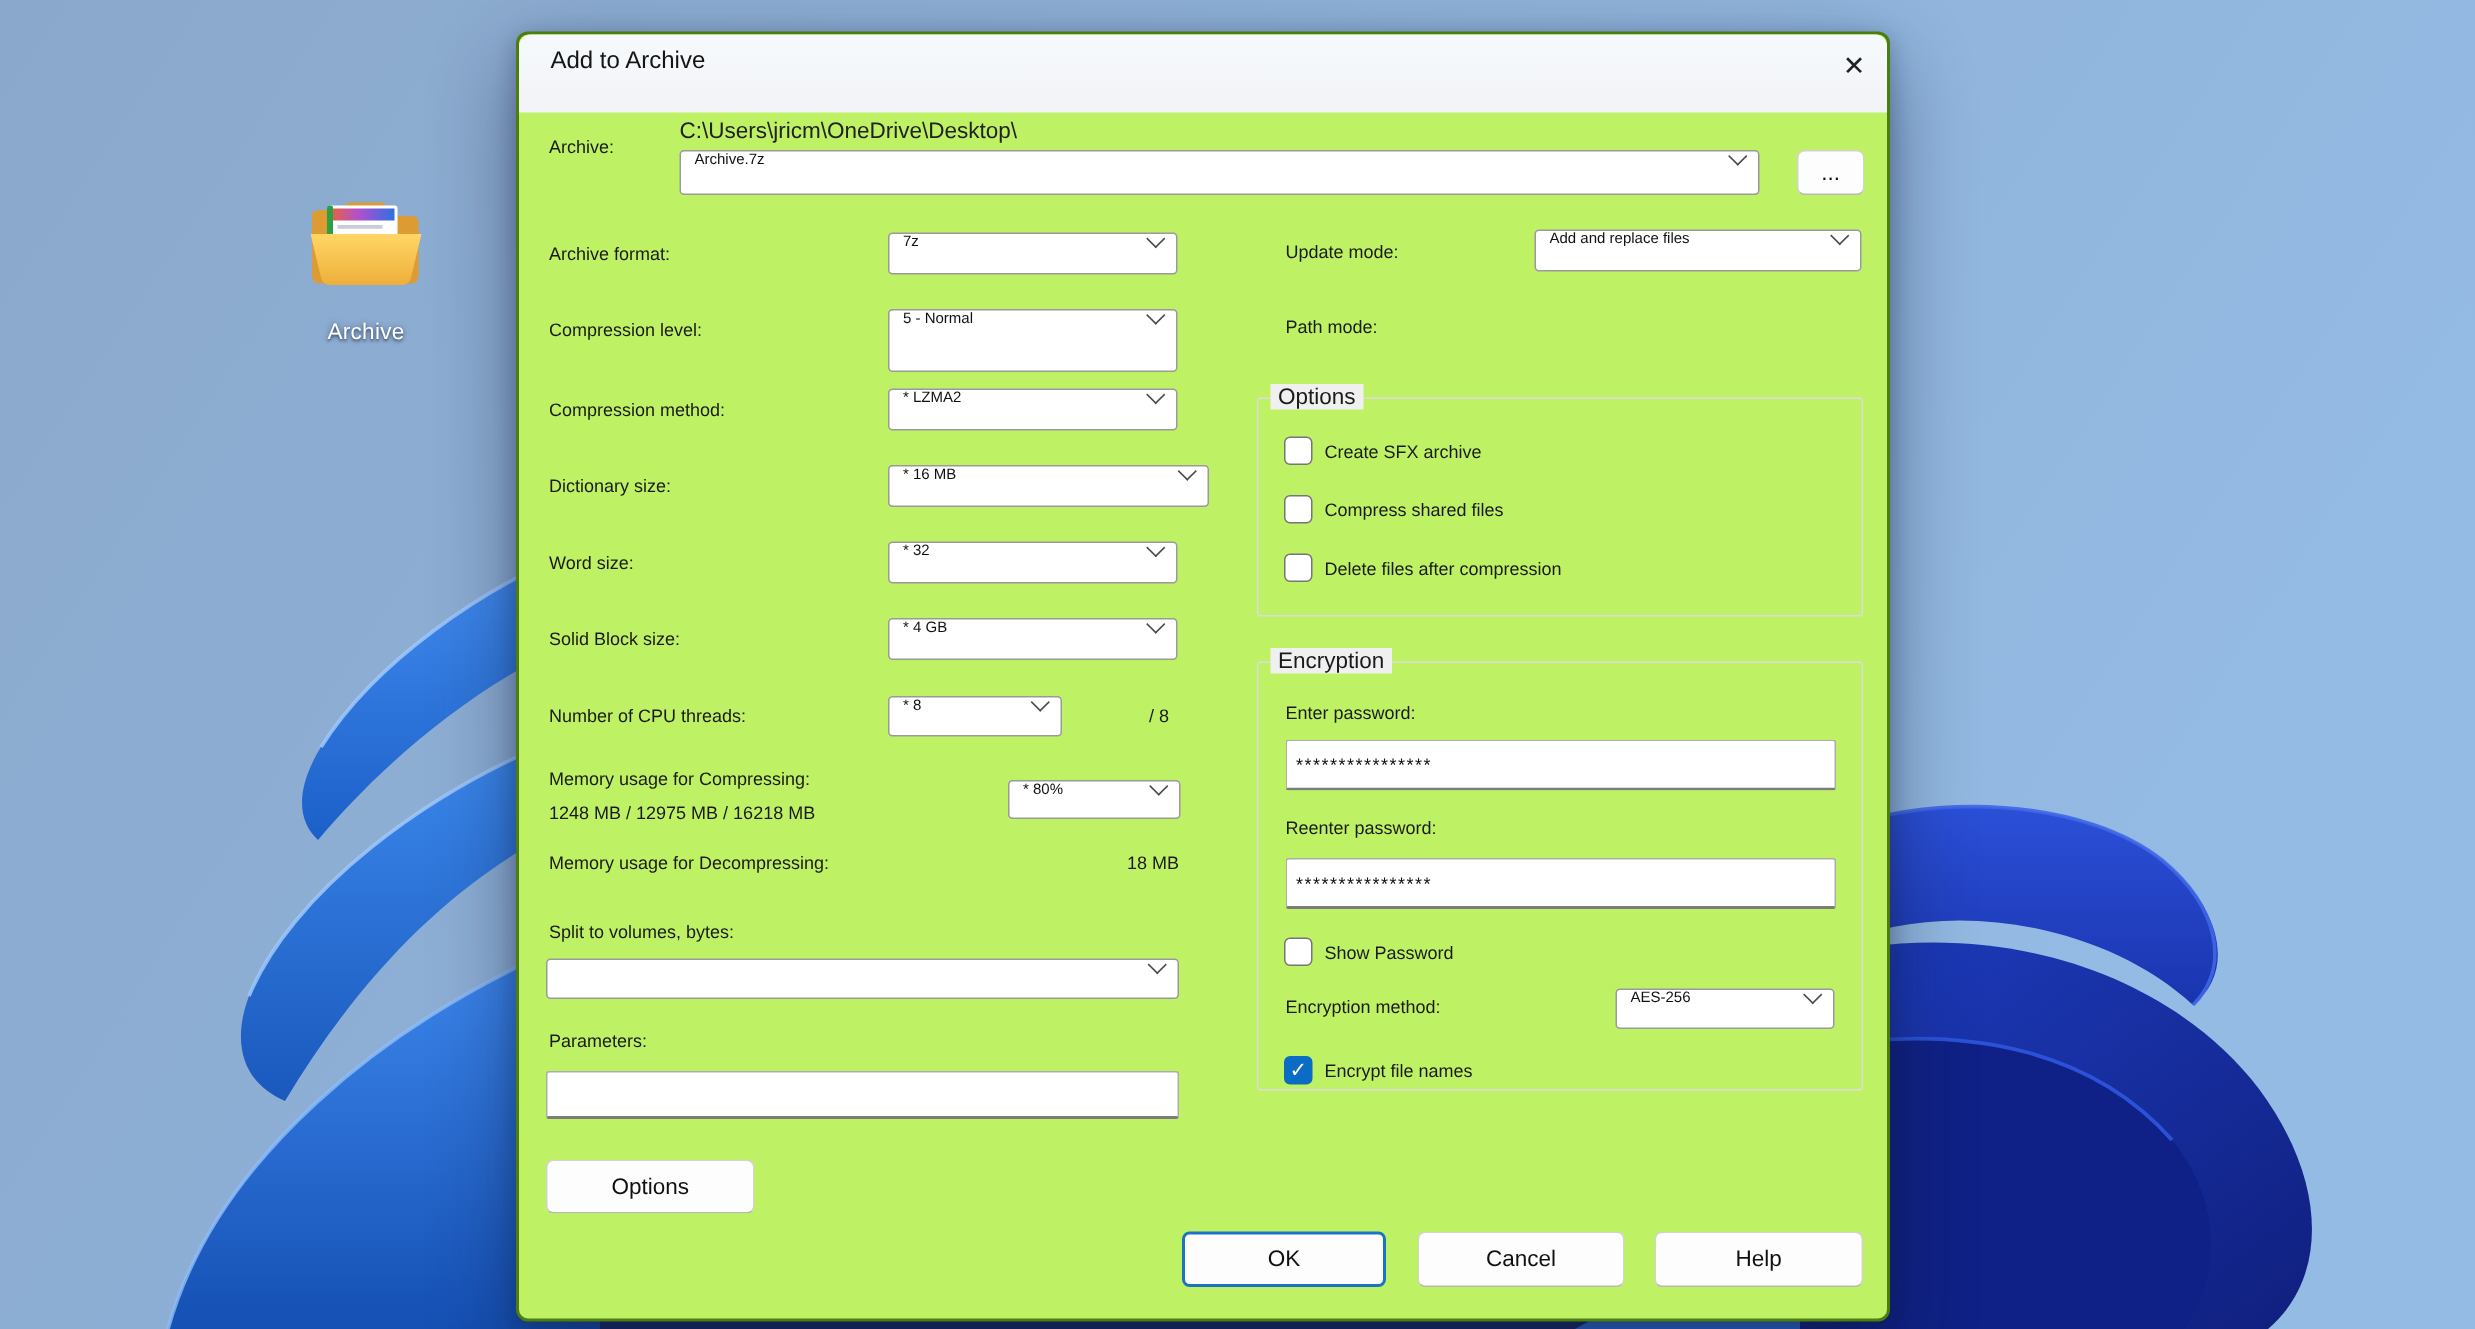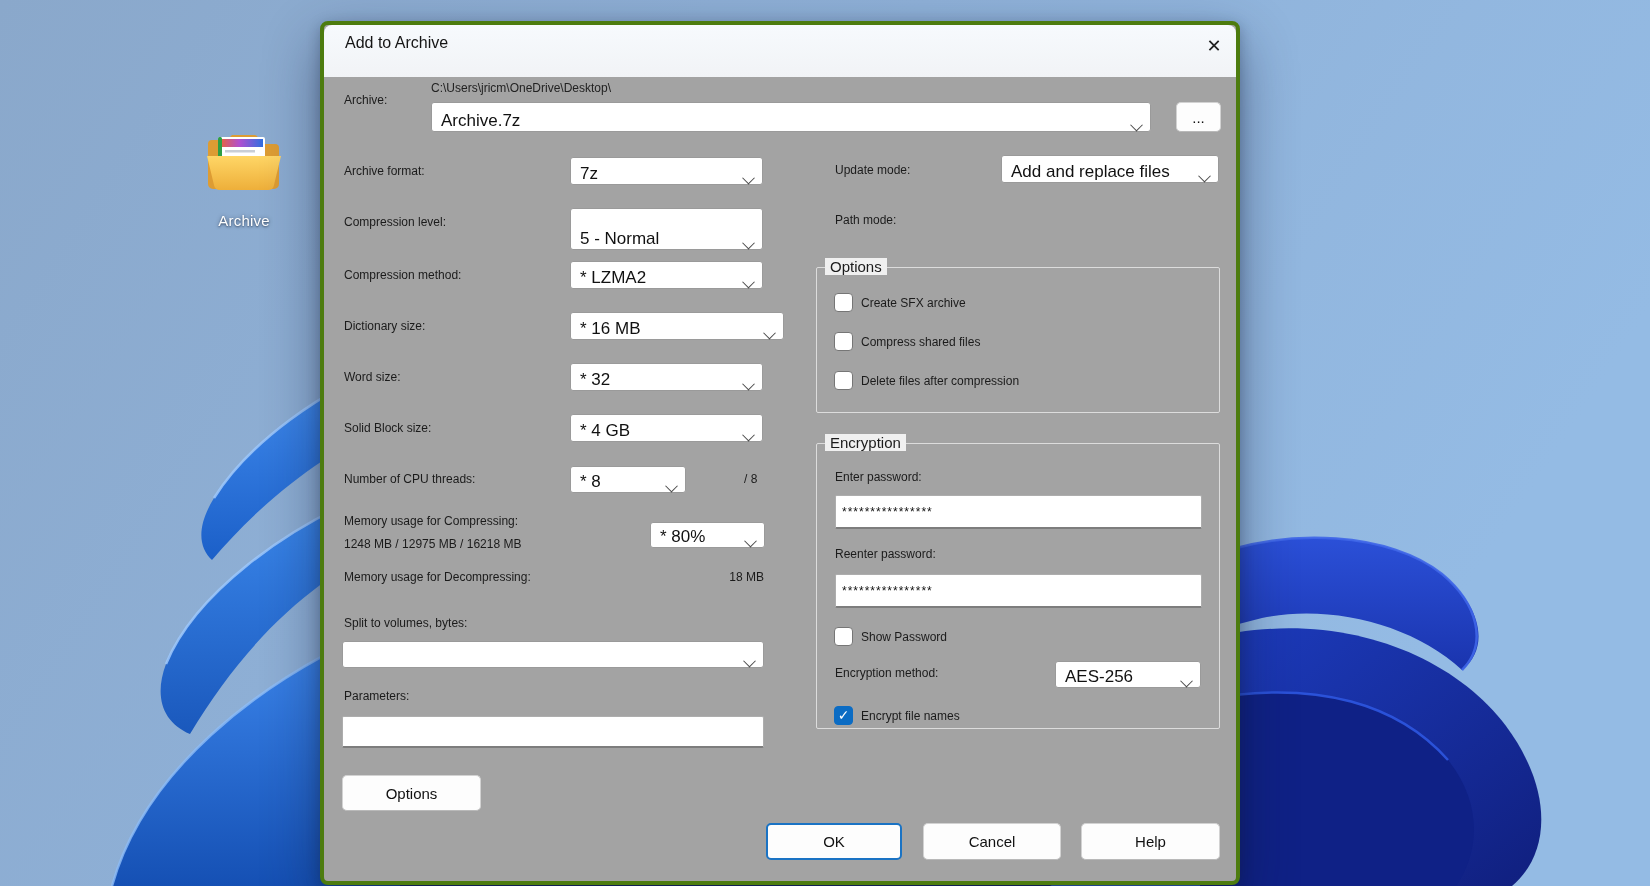--- a/index.html
+++ b/index.html
@@ -11,41 +11,41 @@
   
   .wallpaper{position:absolute;inset:0;z-index:0;}
   
   .desktop-icon{position:absolute;left:198px;top:130px;width:92px;z-index:1;text-align:center;cursor:default;}
   .desktop-icon .icon-label{
     margin-top:16px;color:#fff;font-size:15px;letter-spacing:.2px;
     text-shadow:0 1px 2px rgba(10,20,40,.55), 0 0 4px rgba(10,20,40,.35);
   }
   
   .dialog{
-    position:absolute;left:320px;top:21px;width:912px;height:856px;z-index:2;
-    background:#a3a3a3;border:4px solid #4d7c0f;border-radius:8px;
+    position:absolute;left:344px;top:21px;width:912px;height:856px;z-index:2;
+    background:#bef264;border:2px solid #4d7c0f;border-radius:8px;
     box-shadow:0 22px 55px rgba(15,25,55,.45), 0 4px 14px rgba(15,25,55,.28);
     color:#1b1b1b;
   }
   .titlebar{
     position:absolute;left:0;top:0;right:0;height:52px;
     background:linear-gradient(#f7fafd,#f1f3f6);
     border-radius:8px 8px 0 0;
   }
   .title{position:absolute;left:21px;top:9px;font-size:16px;color:#151515;}
   .close-btn{
     position:absolute;left:872px;top:4px;width:36px;height:34px;
     display:flex;align-items:center;justify-content:center;cursor:default;border-radius:6px;
   }
   .close-btn span{font-size:18px;color:#222;line-height:1;}
   .lbl{position:absolute;font-size:12px;color:#1b1b1b;white-space:nowrap;line-height:18px;}
-  .path-text{position:absolute;font-size:12px;color:#222;white-space:nowrap;}
+  .path-text{position:absolute;font-size:15px;color:#222;white-space:nowrap;}
   .combo{
     position:absolute;background:#fff;border:1px solid #9a9a9a;border-radius:3px;
-    display:flex;align-items:flex-end;padding:0 9px;font-size:17px;color:#111;box-sizing:border-box;
+    display:flex;align-items:flex-start;padding:0 9px;font-size:10px;color:#111;box-sizing:border-box;
   }
   .combo .combo-text{flex:1;white-space:nowrap;overflow:hidden;}
   .chev{
     width:8px;height:8px;border-right:1.5px solid #4a4a4a;border-bottom:1.5px solid #4a4a4a;
     transform:rotate(45deg) translate(-1px,-1px);flex:none;margin-left:6px;
   }
   .btn{
     position:absolute;background:#fdfdfd;border:1px solid #d2d2d2;border-bottom-color:#b9b9b9;
     border-radius:5px;display:flex;align-items:center;justify-content:center;
     font-size:15px;color:#111;box-sizing:border-box;cursor:default;

